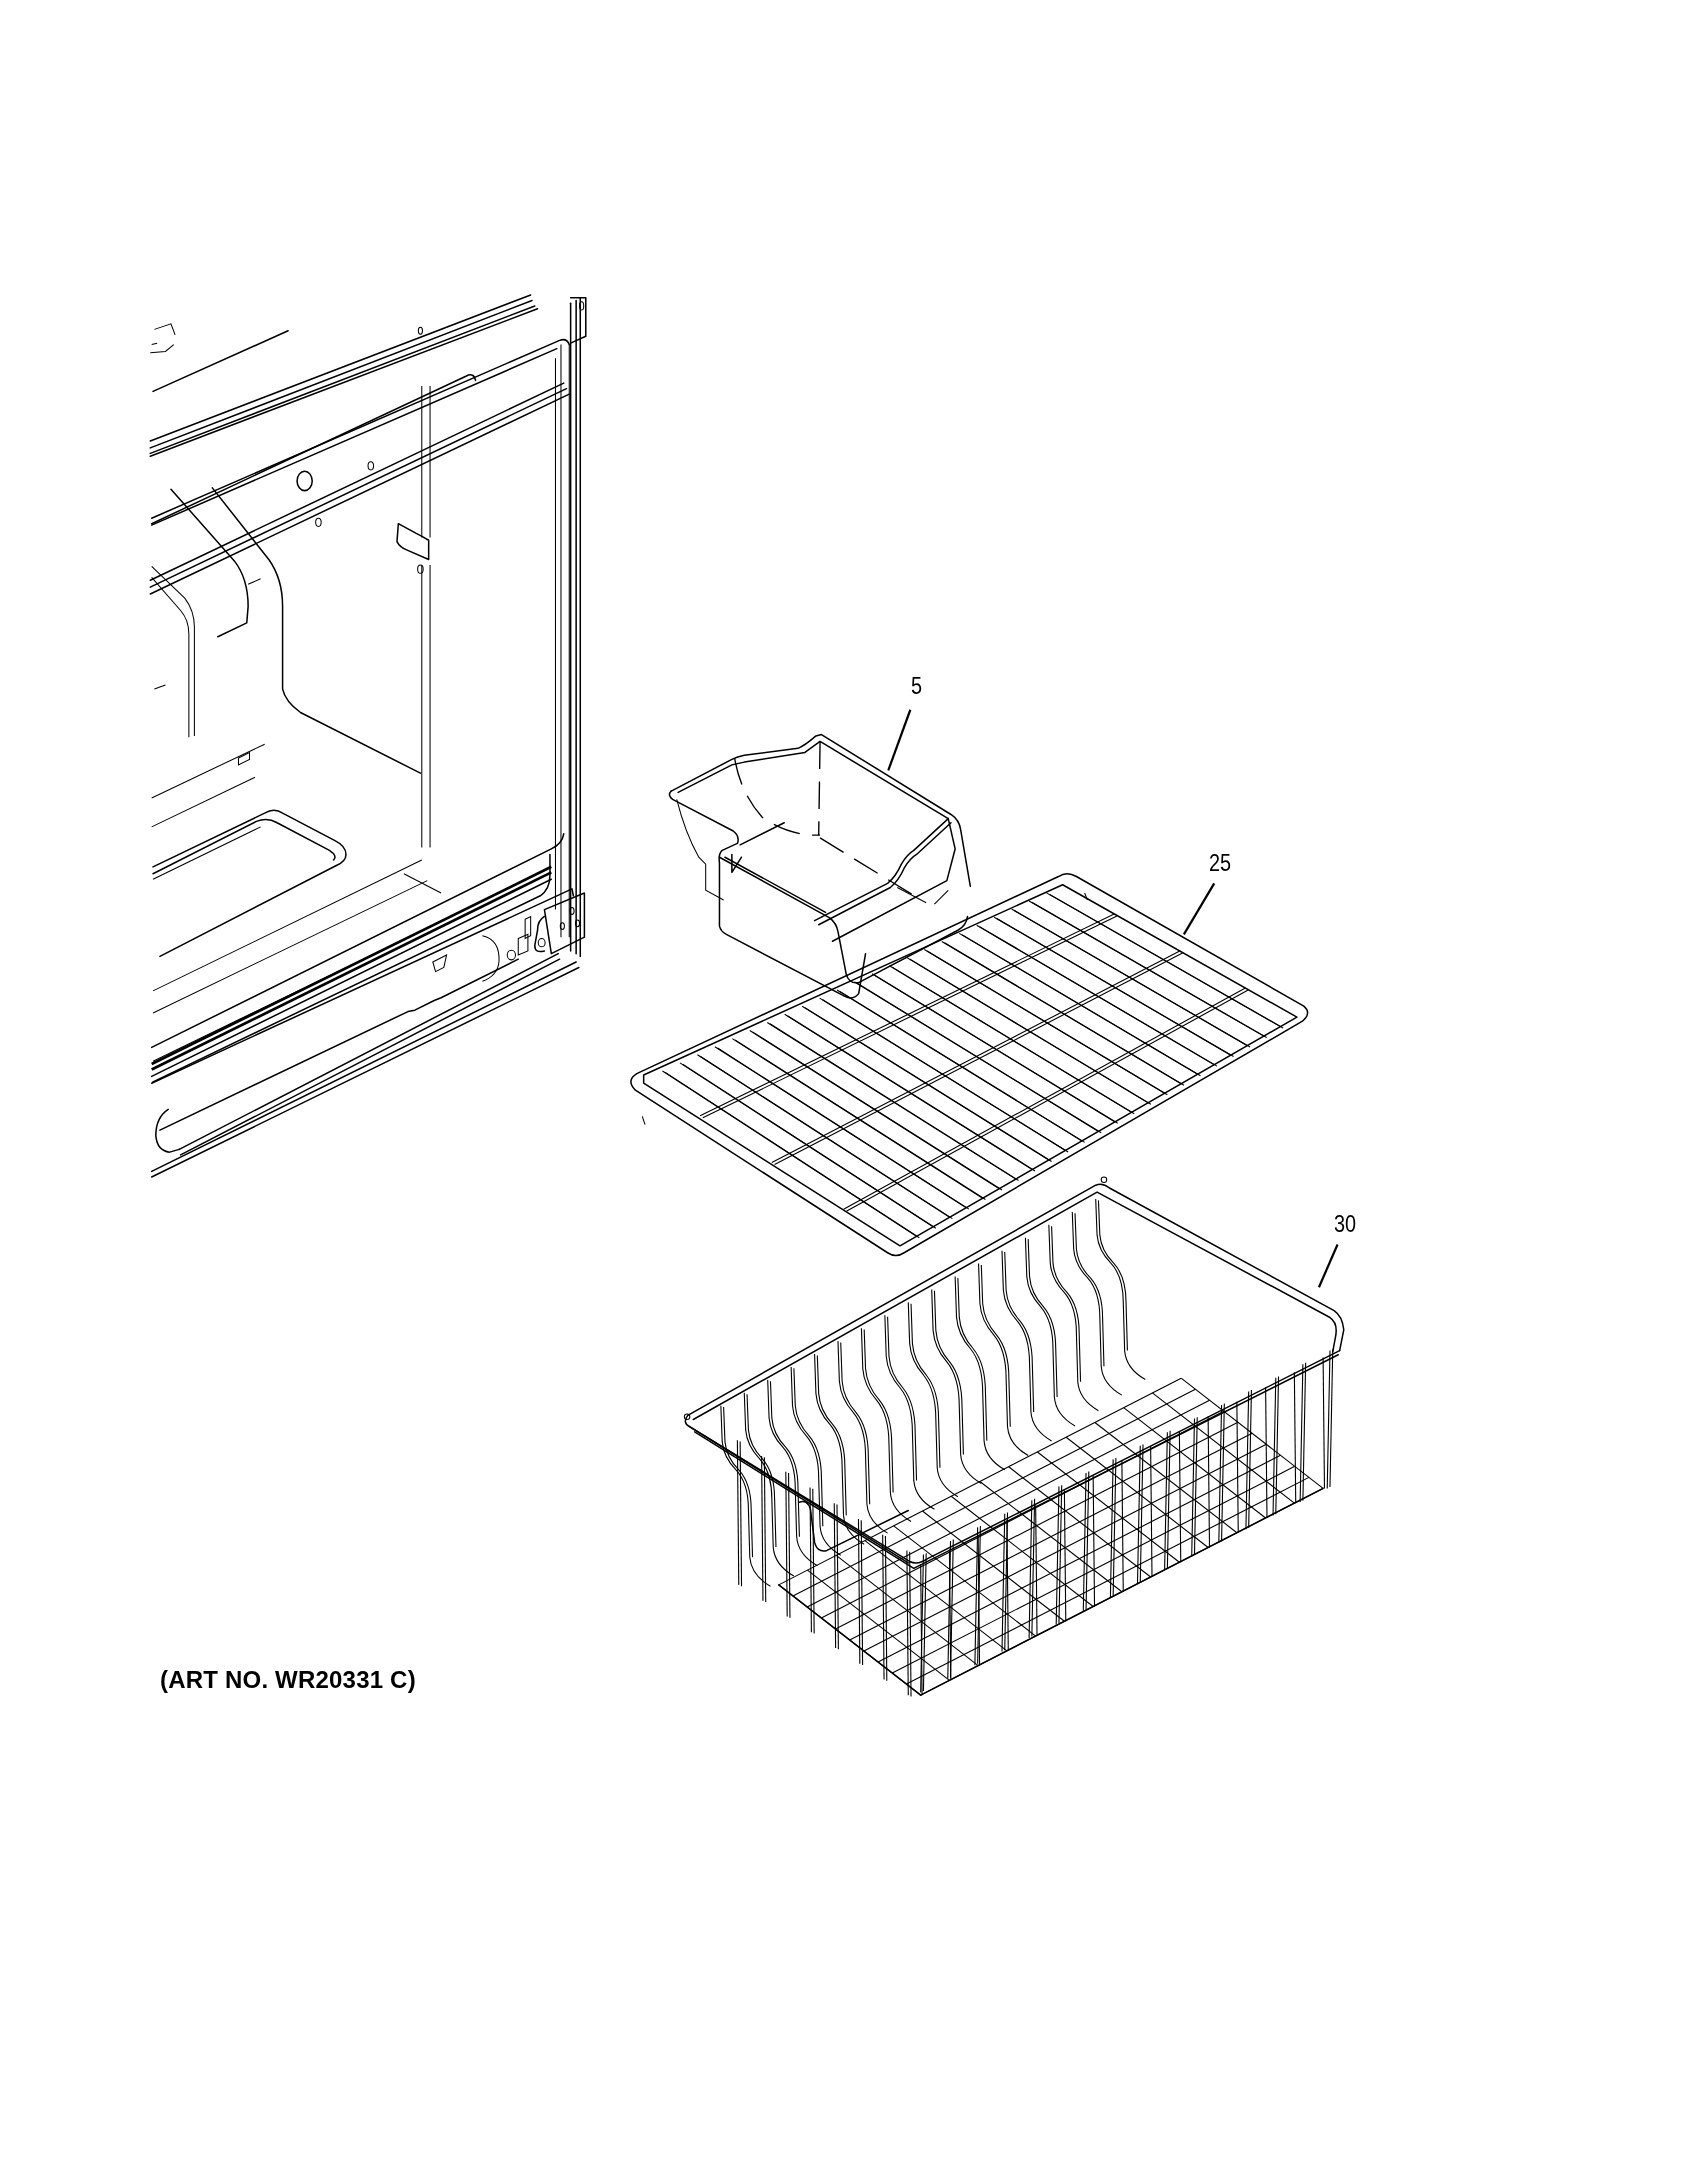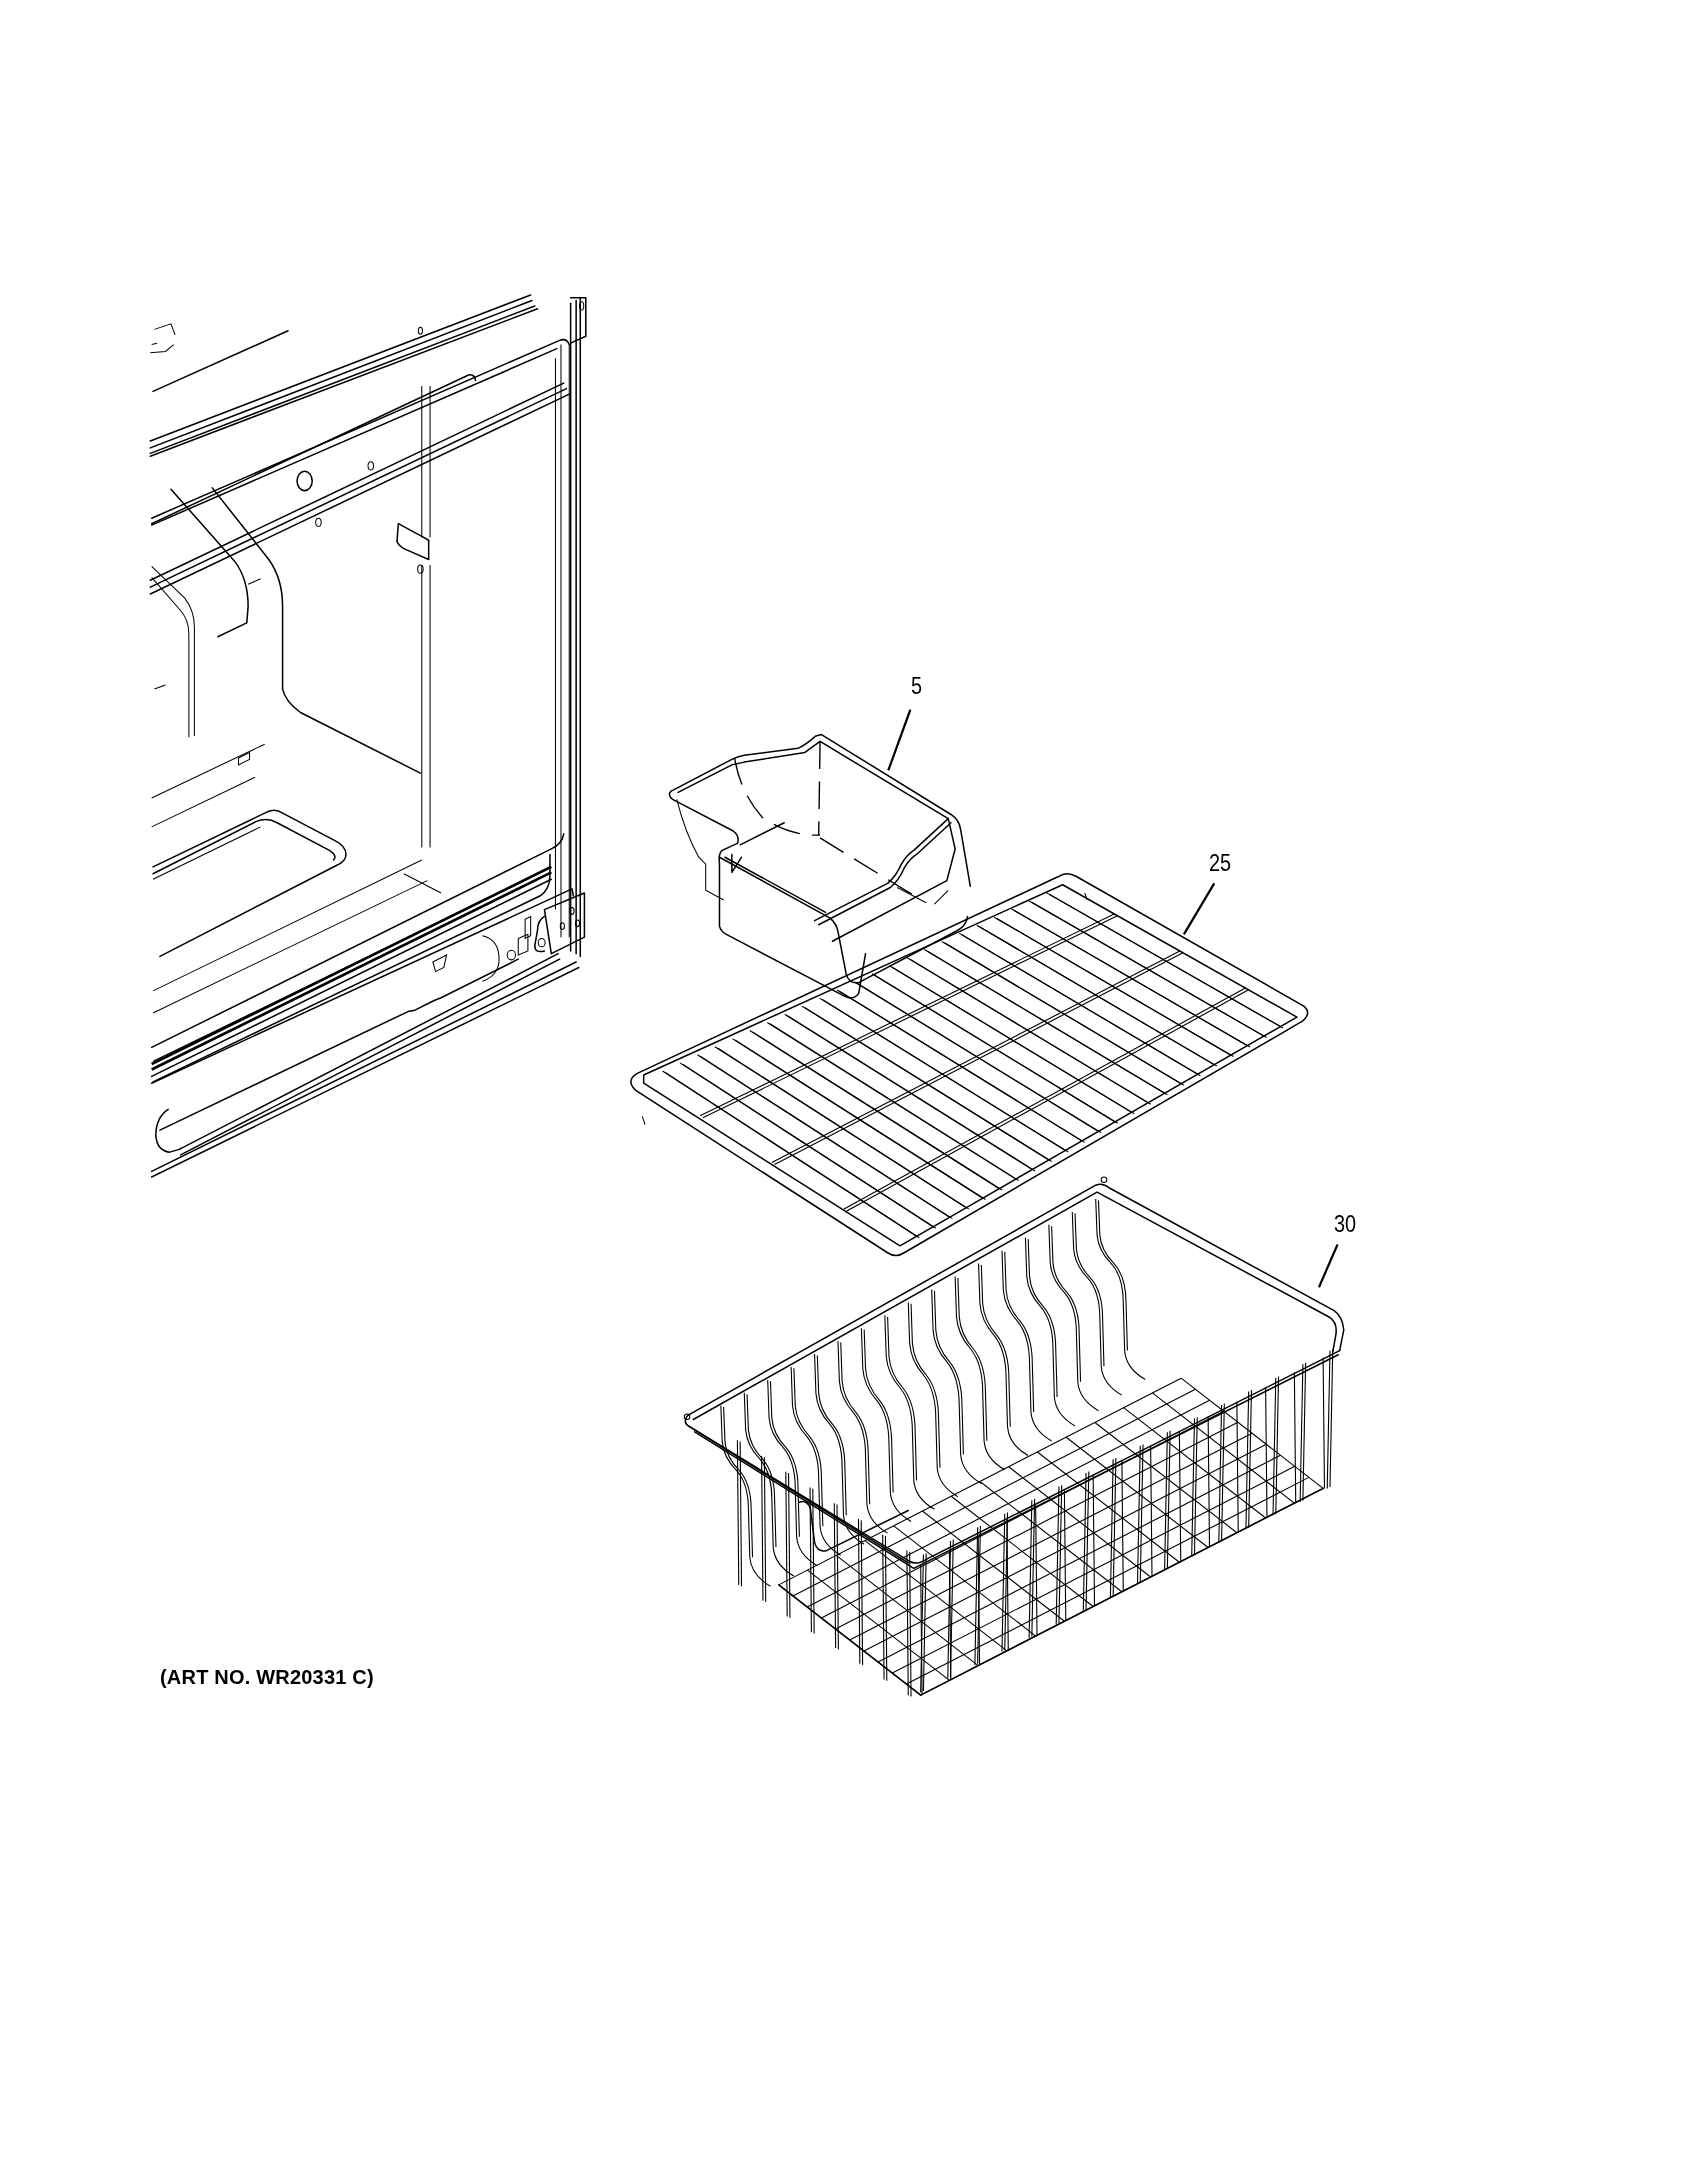--- a/index.html
+++ b/index.html
@@ -5,21 +5,21 @@
   html, body { margin: 0; padding: 0; background: #ffffff; }
   body { width: 1687px; height: 2183px; position: relative; overflow: hidden; font-family: "Liberation Sans", sans-serif; }
   #canvas { position: absolute; left: 0; top: 0; width: 1687px; height: 2183px; }
   .ln { fill: none; stroke: #000; stroke-width: 2.2; stroke-linejoin: round; stroke-linecap: round; }
   .thin { fill: none; stroke: #000; stroke-width: 1.5; }
   .thick { fill: none; stroke: #000; stroke-width: 4; }
   .dash { fill: none; stroke: #000; stroke-width: 2; stroke-dasharray: 40 18; }
   .wire { fill: none; stroke: #000; stroke-width: 1.6; }
   .leader { stroke: #000; stroke-width: 3.2; }
   .callout { position: absolute; font-family: "Liberation Sans", sans-serif; font-size: 23.4px; color: #000; line-height: 1; transform: scaleX(0.85); transform-origin: left top; }
-  .art-no { position: absolute; left: 160px; top: 1666px; font-family: "Liberation Sans", sans-serif; font-weight: bold; font-size: 20px; color: #000; letter-spacing: 0.2px; }
+  .art-no { position: absolute; left: 160px; top: 1666px; font-family: "Liberation Sans", sans-serif; font-weight: bold; font-size: 24px; color: #000; letter-spacing: 0.2px; }
 </style>
 </head>
 <body>
 
 <svg id="canvas" viewBox="0 0 2448 3168" xmlns="http://www.w3.org/2000/svg">
 
   <g>
 
     <path class="ln" d="M222 568 L418 480"></path>
     <path class="thin" d="M224 478 L248 470 L254 486 M220 500 L228 498 M218 512 L240 510 L252 500"></path>

